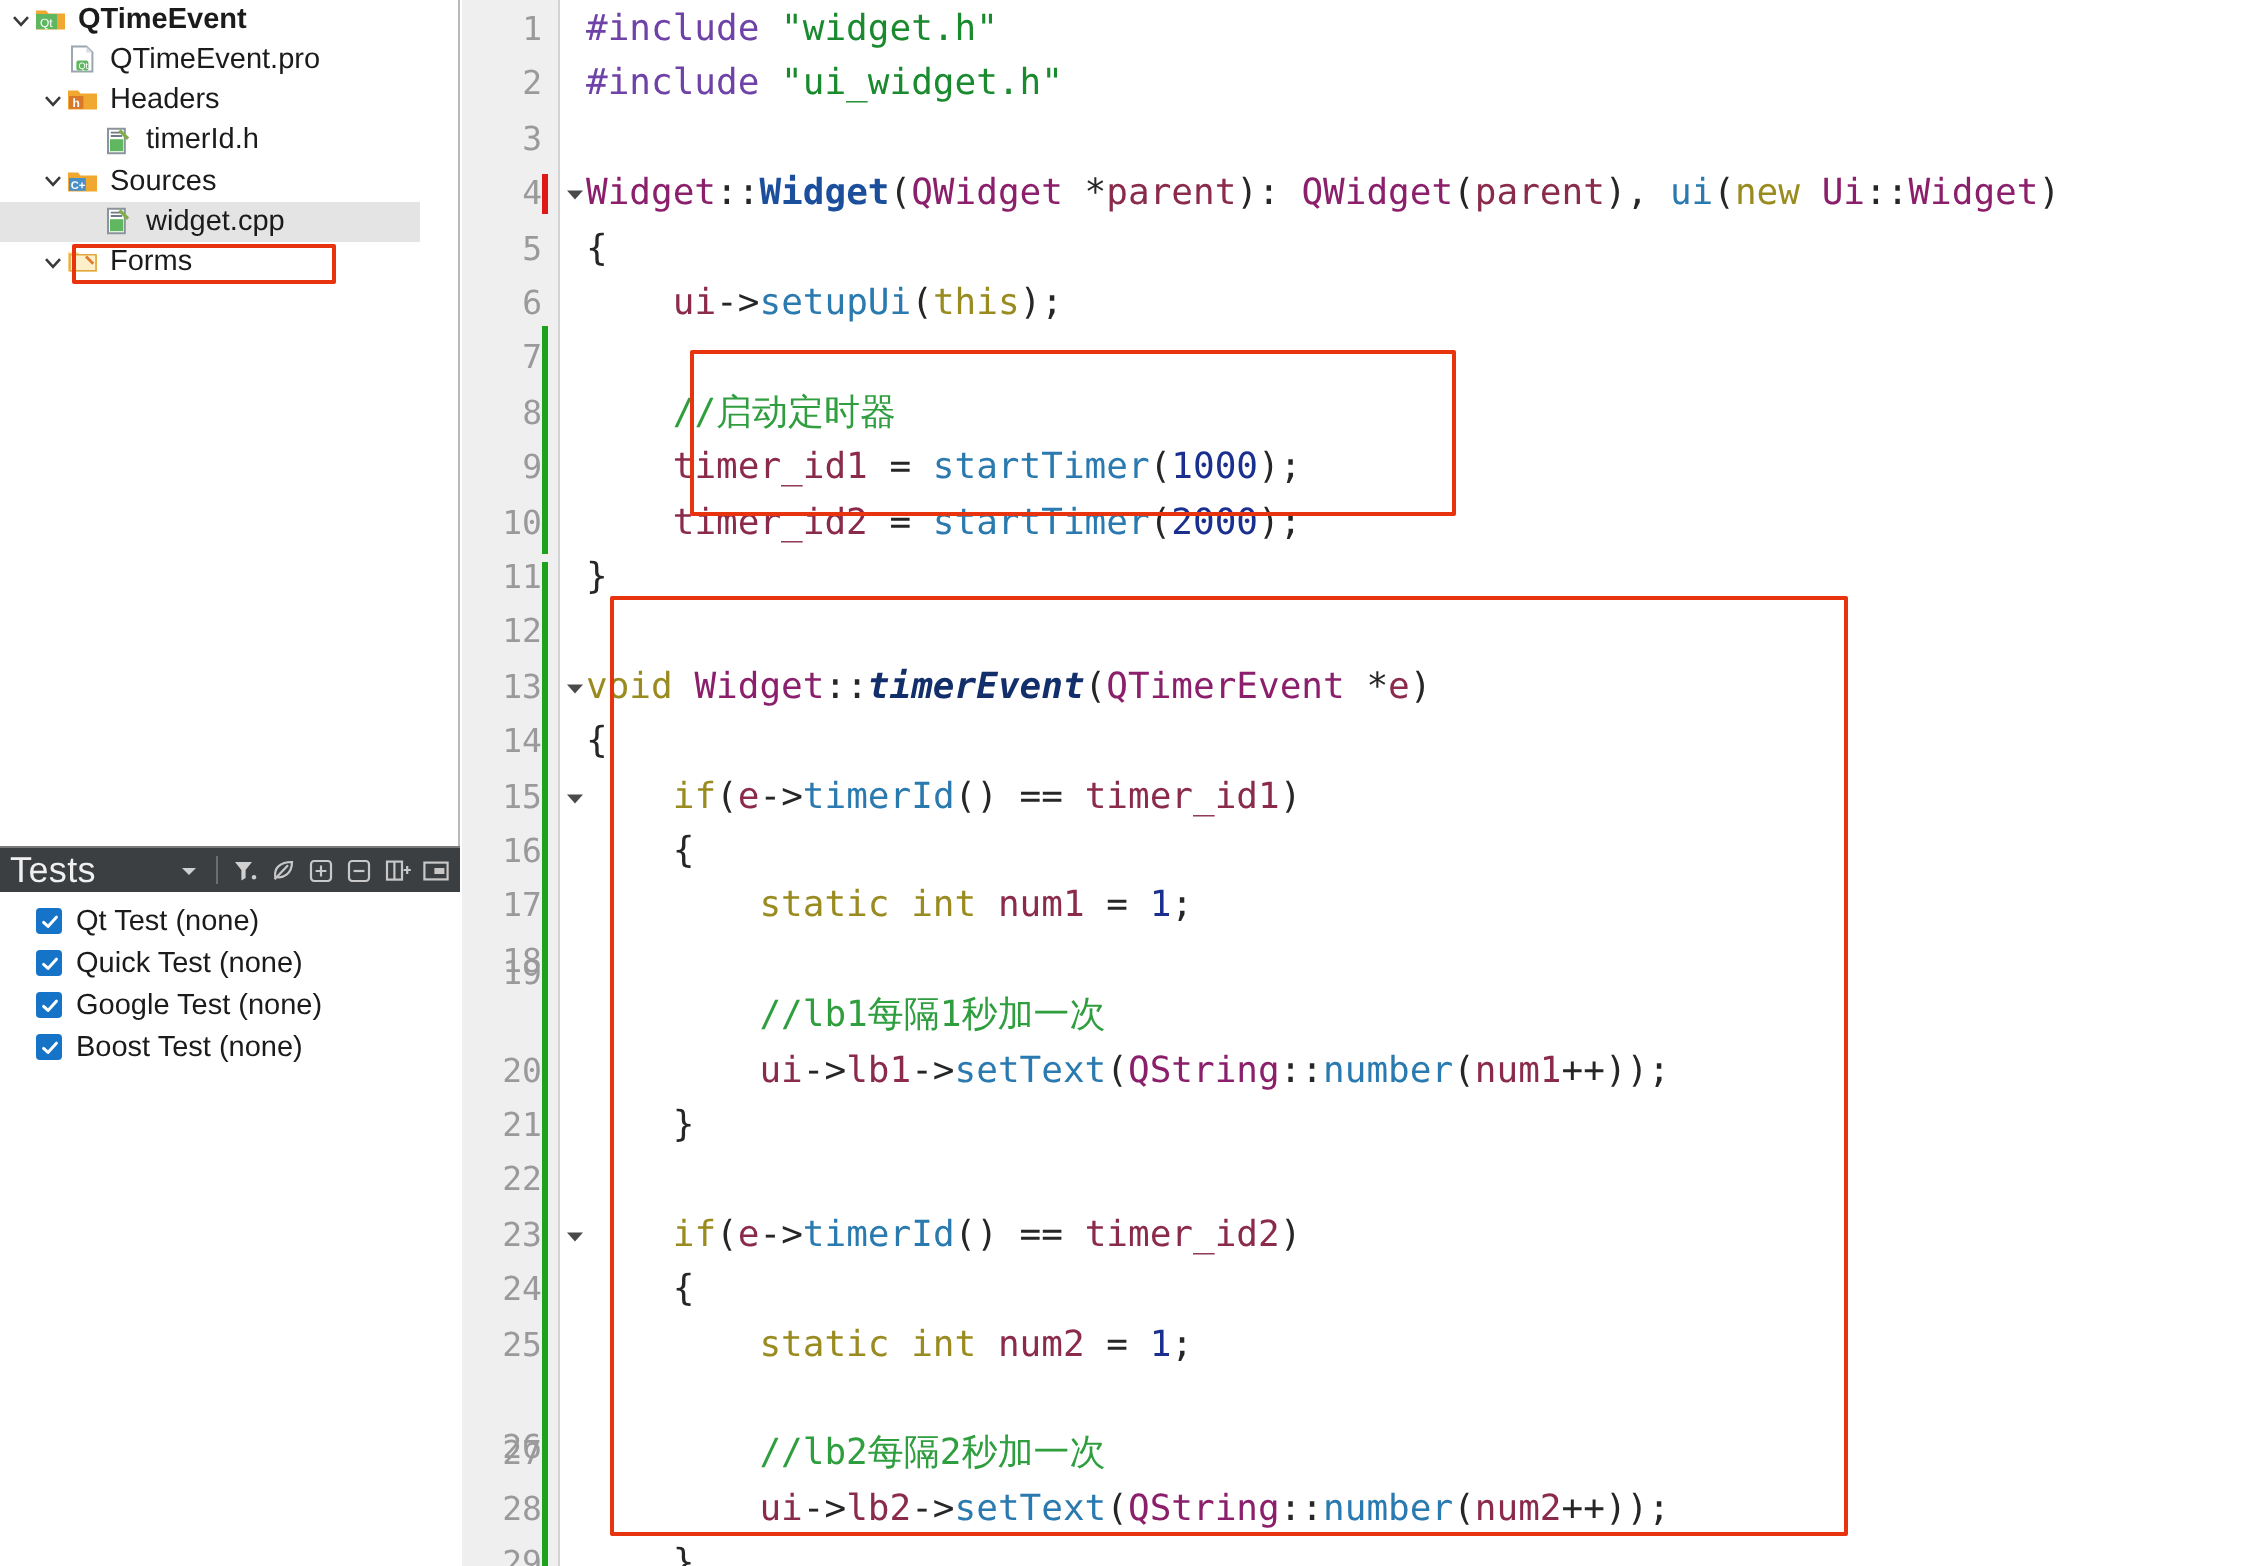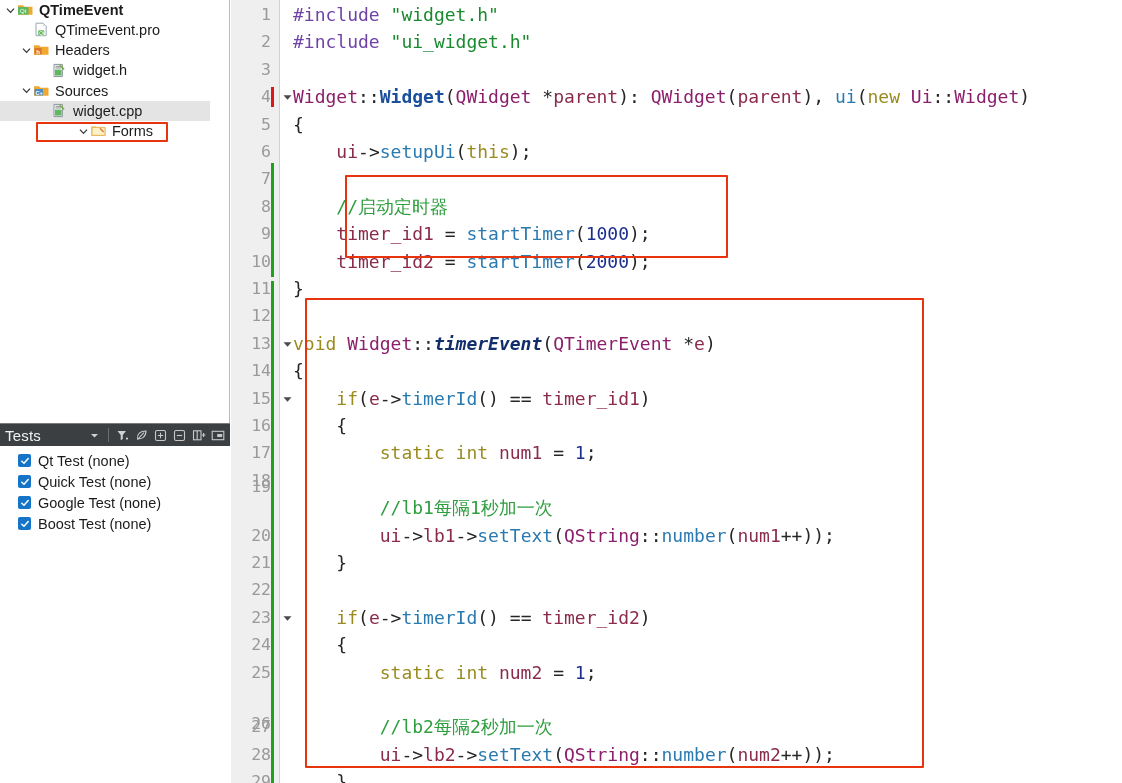--- a/index.html
+++ b/index.html
@@ -52,21 +52,21 @@
     width: 230px; height: 360px;
     background: #ffffff;
     border-top: 1px solid #7a7a7a;
   }
   #tests-header {
     height: 22px; width: 230px;
     background: #3b3f42;
     display: flex; align-items: center;
     padding: 0 4px 0 5px;
   }
-  #tests-title { color: #f0f0f0; font-size: 15px; letter-spacing: .2px; }
+  #tests-title { color: #f0f0f0; font-size: 18px; letter-spacing: .2px; }
   #tests-tools { margin-left: auto; display: flex; align-items: center; gap: 2px; }
   .ttool {
     width: 17px; height: 18px;
     display: inline-flex; align-items: center; justify-content: center;
     color: #d0d0d0;
   }
   .tsep { width: 1px; height: 14px; background: #6a6e71; margin: 0 3px; }
   #tests-list { padding-top: 4px; }
   .test-row {
     height: 21px; display: flex; align-items: center;
@@ -191,21 +191,21 @@
           <span class="tlabel">Headers</span>
         </div>
         <div class="tree-row" style="padding-left: 38px; height: 20.2px;">
           <span class="twisty"></span>
           <span class="ticon"><svg width="17" height="15" viewBox="0 0 17 15">
               <path d="M3 1.4 h8.4 v12.2 H3 Z" fill="#fff" stroke="#8a949c" stroke-width="1"></path>
               <rect x="4" y="6.6" width="6.6" height="6" fill="#5fb85f"></rect>
               <path d="M4.4 5 h5.6 M4.4 3.3 h5.6" stroke="#6f7a82" stroke-width="0.9"></path>
               <path d="M9.4 1.6 l4.2 4.2 -1.2 1.2 -4.2 -4.2 Z" fill="#7fae4a"></path>
             </svg></span>
-          <span class="tlabel">widget.h</span>
+          <span class="tlabel">timerId.h</span>
         </div>
         <div class="tree-row" style="padding-left: 20px; height: 20.2px;">
           <span class="twisty">
             <svg width="11" height="11" viewBox="0 0 11 11">
               <path d="M2 3.6 L5.5 7.4 L9 3.6" fill="none" stroke="#3a3a3a" stroke-width="1.3"></path>
             </svg>
           </span>
           <span class="ticon"><svg width="17" height="15" viewBox="0 0 17 15">
               <path d="M1 3.2 h5 l1.3 1.6 h8.2 v8 H1 Z" fill="#f0a830"></path>
               <rect x="1.5" y="6" width="8.4" height="6.4" fill="#4a90c8"></rect>
@@ -216,21 +216,21 @@
         <div class="tree-row sel" style="padding-left: 38px; height: 20.2px;">
           <span class="twisty"></span>
           <span class="ticon"><svg width="17" height="15" viewBox="0 0 17 15">
               <path d="M3 1.4 h8.4 v12.2 H3 Z" fill="#fff" stroke="#8a949c" stroke-width="1"></path>
               <rect x="4" y="6.6" width="6.6" height="6" fill="#5fb85f"></rect>
               <path d="M4.4 5 h5.6 M4.4 3.3 h5.6" stroke="#6f7a82" stroke-width="0.9"></path>
               <path d="M9.4 1.6 l4.2 4.2 -1.2 1.2 -4.2 -4.2 Z" fill="#7fae4a"></path>
             </svg></span>
           <span class="tlabel">widget.cpp</span>
         </div>
-        <div class="tree-row" style="padding-left: 20px; height: 20.2px; justify-content: center;">
+        <div class="tree-row" style="padding-left: 20px; height: 20.2px;">
           <span class="twisty">
             <svg width="11" height="11" viewBox="0 0 11 11">
               <path d="M2 3.6 L5.5 7.4 L9 3.6" fill="none" stroke="#3a3a3a" stroke-width="1.3"></path>
             </svg>
           </span>
           <span class="ticon"><svg width="17" height="15" viewBox="0 0 17 15">
               <path d="M1 3.2 h5 l1.3 1.6 h8.2 v8 H1 Z" fill="#f8d07a"></path>
               <path d="M2 4.4 h13 v8 H2 Z" fill="#fdf0c8" stroke="#e0a83c" stroke-width="0.8"></path>
               <path d="M10.5 4.8 l3.6 3.6 -1 1 -3.6 -3.6 Z" fill="#e07a30"></path>
             </svg></span>

